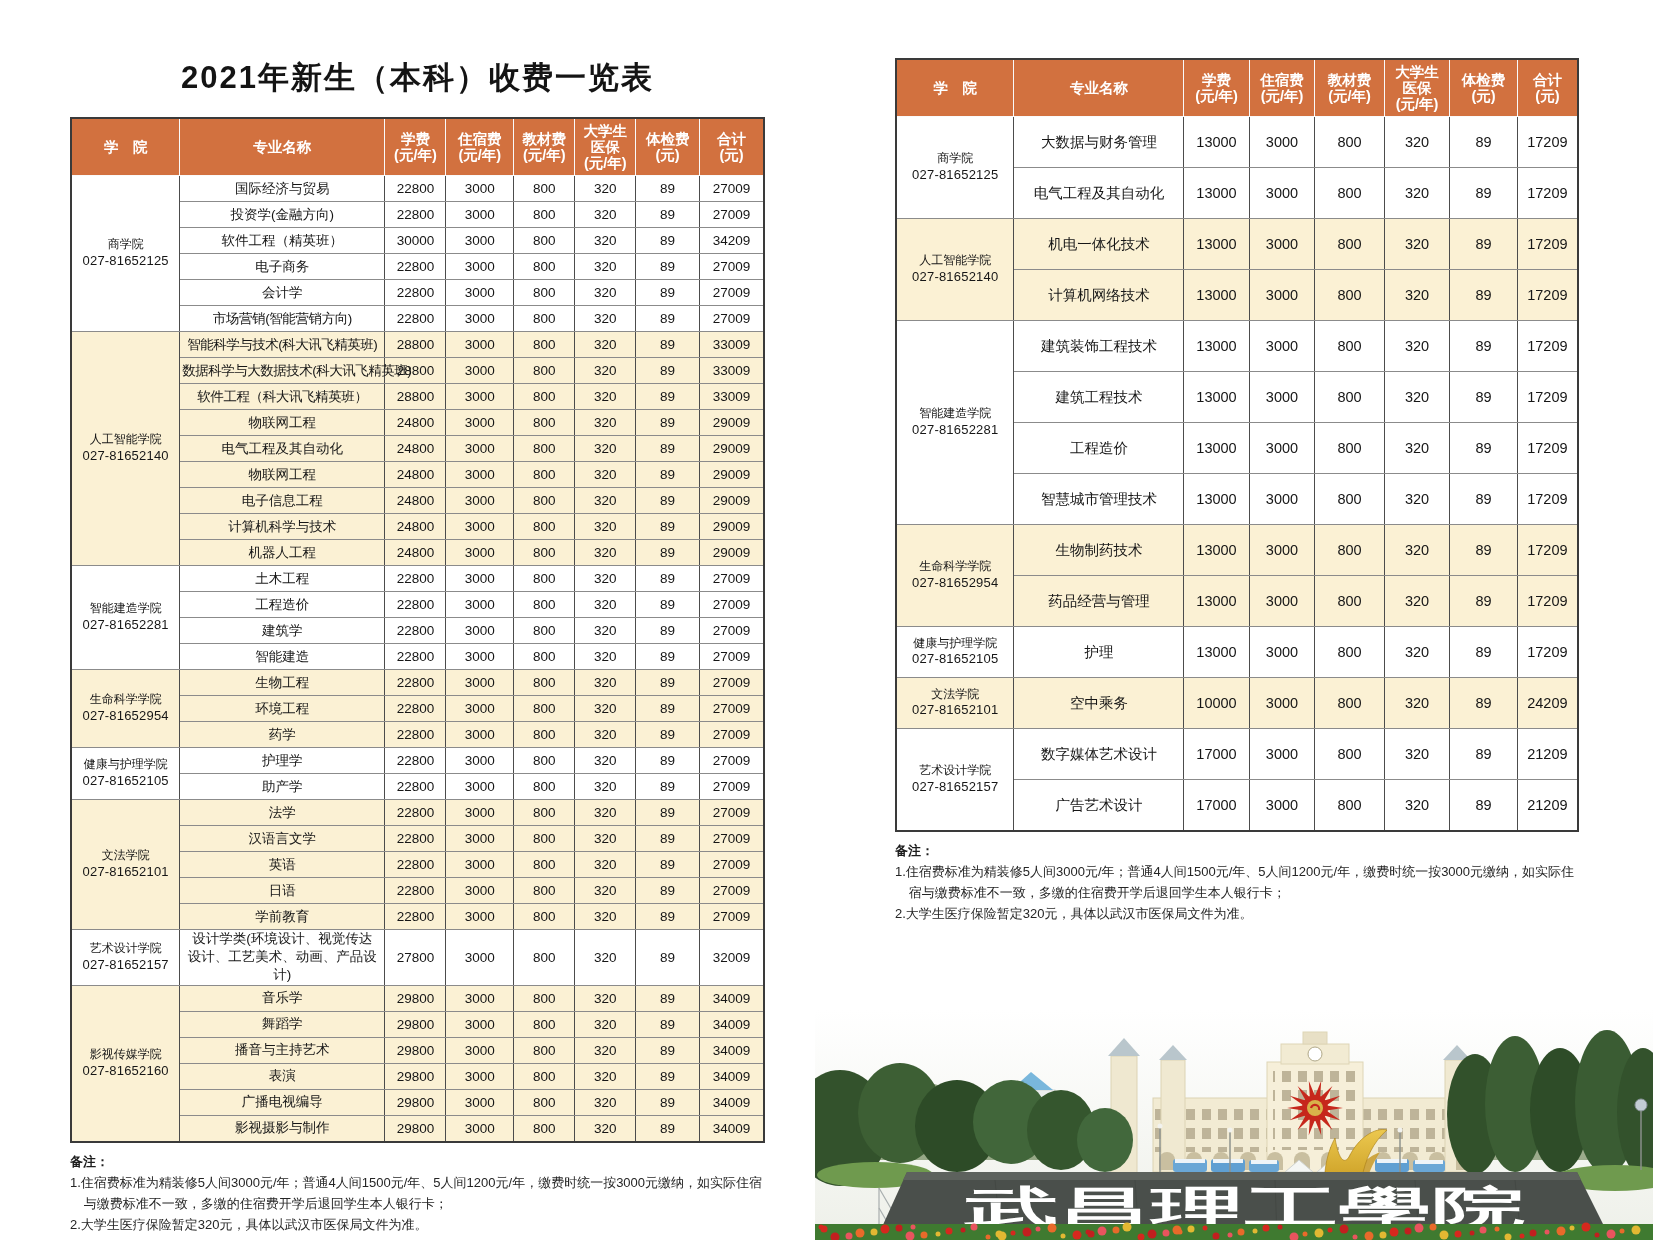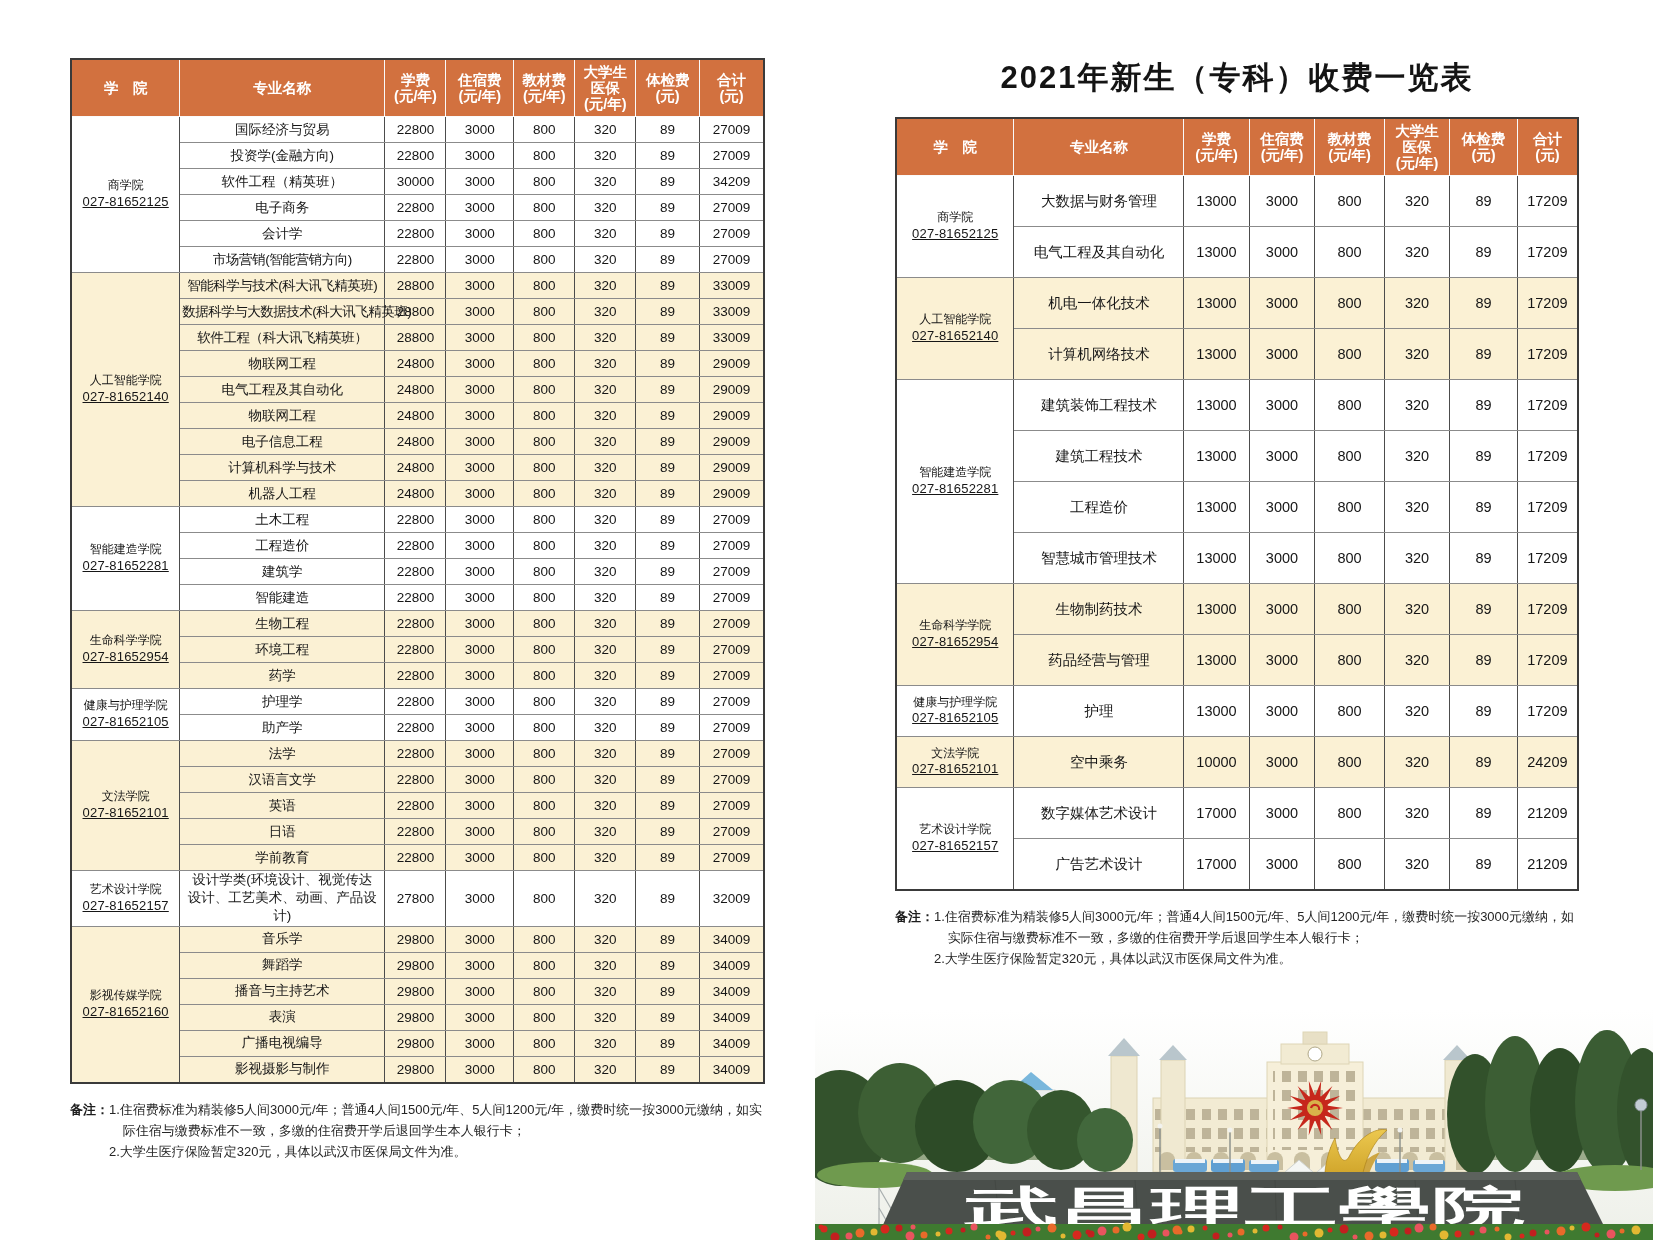--- a/index.html
+++ b/index.html
@@ -21,34 +21,35 @@
     border-left:1px solid #4c4c4c;border-right:1px solid #4c4c4c;
     text-align:center;vertical-align:middle;padding:0 2px;background:#ffffff;
   }
   tr.gstart td{border-top:1.5px solid #3a3a3a;}
   tr.shade td{background:#fbf1d4;}
   #t-left td{font-size:13.5px;height:25px;}
   #t-left tr.tall td{height:50px;}
   #t-right td{font-size:14.5px;height:50px;}
   td.college{line-height:1.3;}
   td.college .cname{font-size:12px;}
-  td.college .cphone{font-size:13px;letter-spacing:0.2px;text-decoration:underline;}
+  td.college .cphone{font-size:13px;letter-spacing:0.2px;}
   td.major.sm{font-size:12px;letter-spacing:-0.4px;white-space:nowrap;}
   td.major.xs{font-size:10.8px;letter-spacing:-0.5px;white-space:nowrap;}
   td.major.wrap{font-size:12.5px;line-height:1.35;padding:0 6px;}
-  .notes{display:flex;margin-top:15px;font-size:13px;line-height:1.62;color:#252525;}
+  .notes{display:flex;margin-top:8px;font-size:13px;line-height:1.62;color:#252525;flex-direction:column;}
   .notes .notes-label{white-space:nowrap;font-weight:bold;color:#1d1d1d;}
   .notes .note-item{padding-left:1.05em;text-indent:-1.05em;}
   .photo{position:absolute;left:815px;top:1010px;width:954px;height:230px;}
   .photo svg{display:block;}
 </style>
 </head>
 <body>
 
 <div class="panel panel-left">
+  <h1 class="title">2021年新生（本科）收费一览表</h1>
   <table class="fee-table" id="t-left">
     <colgroup>
       <col style="width:15.7%">
         <col style="width:29.6%">
         <col style="width:8.8%">
         <col style="width:9.8%">
       <col style="width:8.8%">
         <col style="width:8.8%">
         <col style="width:9.2%">
         <col style="width:9.3%">
@@ -450,21 +451,20 @@
   <div class="notes">
     <span class="notes-label">备注：</span>
     <div class="note-list">
         <div class="note-item">1.住宿费标准为精装修5人间3000元/年；普通4人间1500元/年、5人间1200元/年，缴费时统一按3000元缴纳，如实际住宿与缴费标准不一致，多缴的住宿费开学后退回学生本人银行卡；</div>
         <div class="note-item">2.大学生医疗保险暂定320元，具体以武汉市医保局文件为准。</div>
       </div>
   </div>
 </div>
 
 <div class="panel panel-right">
-  <h1 class="title">2021年新生（专科）收费一览表</h1>
   <table class="fee-table" id="t-right">
     <colgroup>
       <col style="width:17.3%">
         <col style="width:24.9%">
         <col style="width:9.6%">
         <col style="width:9.6%">
       <col style="width:10.2%">
         <col style="width:9.6%">
         <col style="width:9.9%">
         <col style="width:8.9%">

